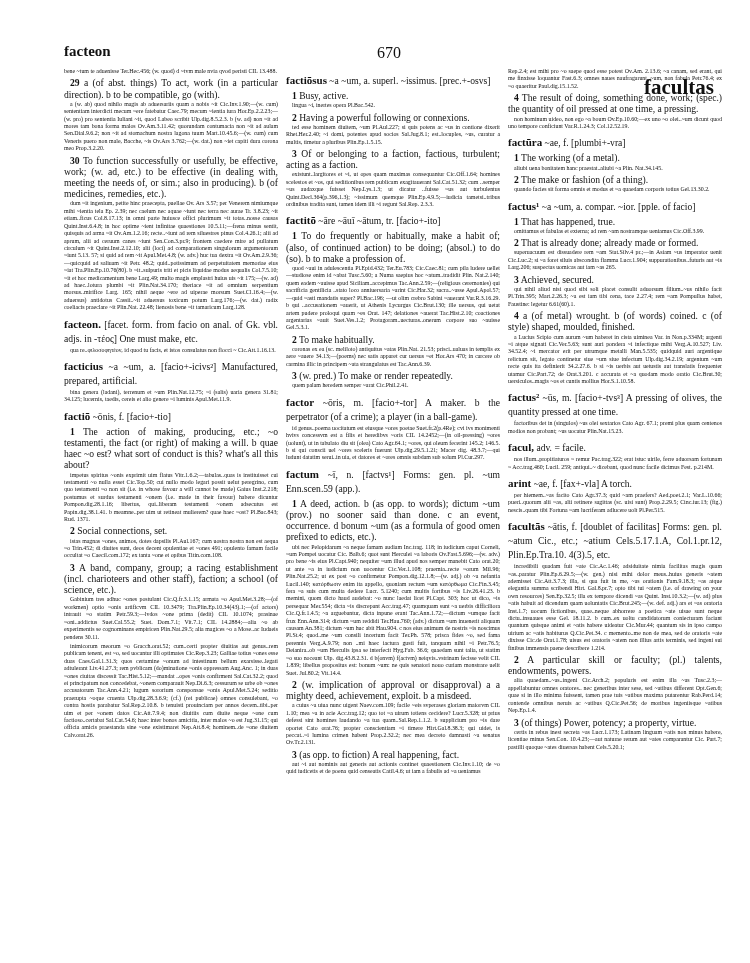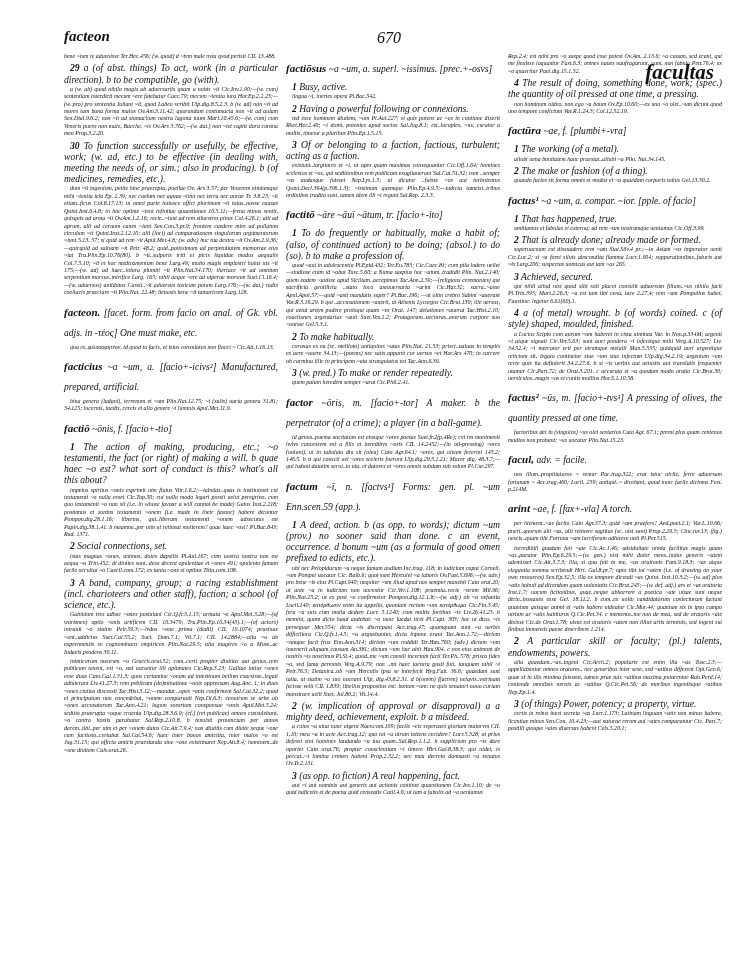--- a/index.html
+++ b/index.html
@@ -1,29 +1,29 @@
 <!DOCTYPE html>
 <html><head>
 <meta charset="utf-8">
 <style>
   html, body { margin: 0; padding: 0; background: #ffffff; }
   body { width: 750px; height: 963px; overflow: hidden; position: relative; color: #111; font-family: "DejaVu Serif", "Liberation Serif", serif; }
-  .page { position: absolute; left: 0; top: 0; width: 750px; height: 701px; font-style: italic; }
+  .page { position: absolute; left: 0; top: 15px; width: 750px; height: 701px; }
   .running-head { position: absolute; top: 28px; left: 64px; right: 36px; height: 20px; }
   .rh-left { position: absolute; left: 0; top: 0; font-family: "Liberation Serif", serif; font-weight: bold; font-size: 15px; }
   .rh-center { position: absolute; left: 0; right: 0; text-align: center; top: 1px; font-family: "Liberation Serif", serif; font-size: 16px; }
   .rh-right { position: absolute; right: 0; top: 0; font-family: "Liberation Serif", serif; font-weight: bold; font-size: 21px; margin-top: 32px; }
   .col { position: absolute; top: 53px; width: 214px; font-family: "Liberation Serif", serif; }
   .col-1 { left: 64px; }
   .col-2 { left: 286px; width: 214px; }
   .col-3 { left: 508px; width: 214px; }
   .cit { font-size: 5.9px; line-height: 7.4px; text-align: justify; margin: 0 0 2px 0; text-indent: 6px; }
   .cit.noindent { text-indent: 0; }
   .sense { font-size: 9.6px; line-height: 11.2px; text-align: justify; margin: 2px 0 1px 0; text-indent: 6px; }
-  .entry-head { font-size: 9.6px; line-height: 20px; text-align: justify; margin: 5px 0 1px 0; }
+  .entry-head { font-size: 9.6px; line-height: 14px; text-align: justify; margin: 5px 0 1px 0; }
   .lemma { font-weight: bold; font-size: 11px; }
   .num { font-weight: bold; }
 </style>
 </head>
 <body>
 
 <div class="page">
   <div class="running-head">
     <span class="rh-left">facteon</span>
     <span class="rh-center">670</span>
@@ -91,19 +91,20 @@
       <p class="sense"><span class="num">3</span> Achieved, secured.</p>
       <p class="cit">qui nihil aliud nisi quod sibi soli placet consulit aduorsum filium..~us nihilo facit Pl.Trin.395; Mart.2.26.3; ~a est iam tibi cena, tace 2.27.4; rem ~am Pompullus habet, Faustine: legetur 6.61(60).1.</p>
       <p class="sense"><span class="num">4</span> a (of metal) wrought. b (of words) coined. c (of style) shaped, moulded, finished.</p>
       <p class="cit">a Lucius Scipio cum aurum ~um haberet in cista uiminea Var. in Non.p.334M; argenti ~i atque signati Cic.Ver.5.63; sunt auri pondera ~i infectique mihi Verg.A.10.527; Liv. 34.52.4; ~i mercator erit per utrumque metalli Man.5.535; quidquid auri argentique relictum sit, legato continetur siue ~um siue infectum Ulp.dig.34.2.19; argentum ~um recte quis ita definierit 34.2.27.6. b si ~is uerbis aut uetustis aut translatis frequenter utamur Cic.Part.72; de Orat.3.201. c accurata et ~a quodam modo oratio Cic.Brut.30; uersiculos..magis ~os et cuntis mollius Hor.S.1.10.58.</p>
       <p class="entry-head"><span class="lemma">factus²</span><span> ~ūs, m. [facio+-tvs³] A pressing of olives, the quantity pressed at one time.</span></p>
       <p class="cit">factoribus det in (singulos) ~us olei sextarios Cato Agr. 67.1; premi plus quam centenos modios non probant; ~us uocatur Plin.Nat.15.23.</p>
       <p class="entry-head"><span class="lemma">facul,</span><span> adv. = facile.</span></p>
       <p class="cit">nos illum..propitiaturos ~ remur Pac.trag.322; erat istuc uirile, ferre aduorsam fortunam ~ Acc.trag.460; Lucil. 259; antiqui..~ dicebant, quod nunc facile dicimus Fest. p.214M.</p>
       <p class="entry-head"><span class="lemma">arint</span><span> ~ae, f. [fax+-vla] A torch.</span></p>
       <p class="cit">per hiemem..~as facito Cato Agr.37.3; quid ~am praefers? Aed.poet.2.1; Var.L.10.66; pueri..quorum alii ~as, alii retinere sagittas (sc. uisi sunt) Prop.2.29.5; Cinc.iur.13; (fig.) nescis..quam tibi Fortuna ~am lucriferam adlucere uolt Pl.Per.515.</p>
+      <p class="entry-head"><span class="lemma">facultās</span><span> ~ātis, f. [doublet of facilitas] Forms: gen. pl. ~atum Cic., etc.; ~atium Cels.5.17.1.A, Col.1.pr.12, Plin.Ep.Tra.10. 4(3).5, etc.</span></p>
       <p class="cit">incredibili quadam fuit ~ate Cic.Ac.1.46; adsiduitate nimia facilitas magis quam ~as..paratur Plin.Ep.6.29.5;—(w. gen.) nisi mihi dolor meus..huius generis ~atem ademisset Cic.Att.3.7.3; illa, si qua fuit in me, ~as orationis Fam.9.18.3; ~as atque elegantia summa scribendi Hirt. Gal.8.pr.7; opto tibi tui ~atem (i.e. of drawing on your own resources) Sen.Ep.32.5; illa ex tempore dicendi ~as Quint. Inst.10.3.2;—(w. ad) plus ~atis habuit ad dicendum quam uoluntatis Cic.Brut.245;—(w. def. adj.) ars et ~as oratoria Inst.1.7; uocum fictionibus, quae..neque abhorrere a poetica ~ate uisae sunt neque dictu..insuaues esse Gel. 18.11.2. b cum..ex uoltu candidatorum coniecturam faciant quantum quisque animi et ~atis habere uideatur Cic.Mur.44; quantum sis in ipso campo uirium ac ~atis habiturus Q.Cic.Pet.34. c memento..me non de mea, sed de oratoris ~ate dixisse Cic.de Orat.1.78; uisus est oratoris ~atem non illius artis terminis, sed ingeni sui finibus immensis paene describere 1.214.</p>
       <p class="sense"><span class="num">2</span> A particular skill or faculty; (pl.) talents, endowments, powers.</p>
       <p class="cit">alia quaedam..~as..ingeni Cic.Arch.2; popularis est enim illa ~as Tusc.2.3;—appellabuntur omnes oratores.. nec generibus inter sese, sed ~atibus different Opt.Gen.6; quae si in illo minima fuissent, tamen prae tuis ~atibus maxima putarentur Rab.Perd.14; contende omnibus neruis ac ~atibus Q.Cic.Pet.56; de moribus ingeniisque ~atibus Nep.Ep.1.4.</p>
       <p class="sense"><span class="num">3</span> (of things) Power, potency; a property, virtue.</p>
       <p class="cit">certis in rebus inest secreta ~as Lucr.1.173; Latinam linguam ~atis non minus habere, licentiae minus Sen.Con. 10.4.23;—aut naturae rerum aut ~ates comparantur Cic. Part.7; pastilli quoque ~ates diuersas habent Cels.5.20.1;</p>
     </div>
 </div>
 
 </body></html>

